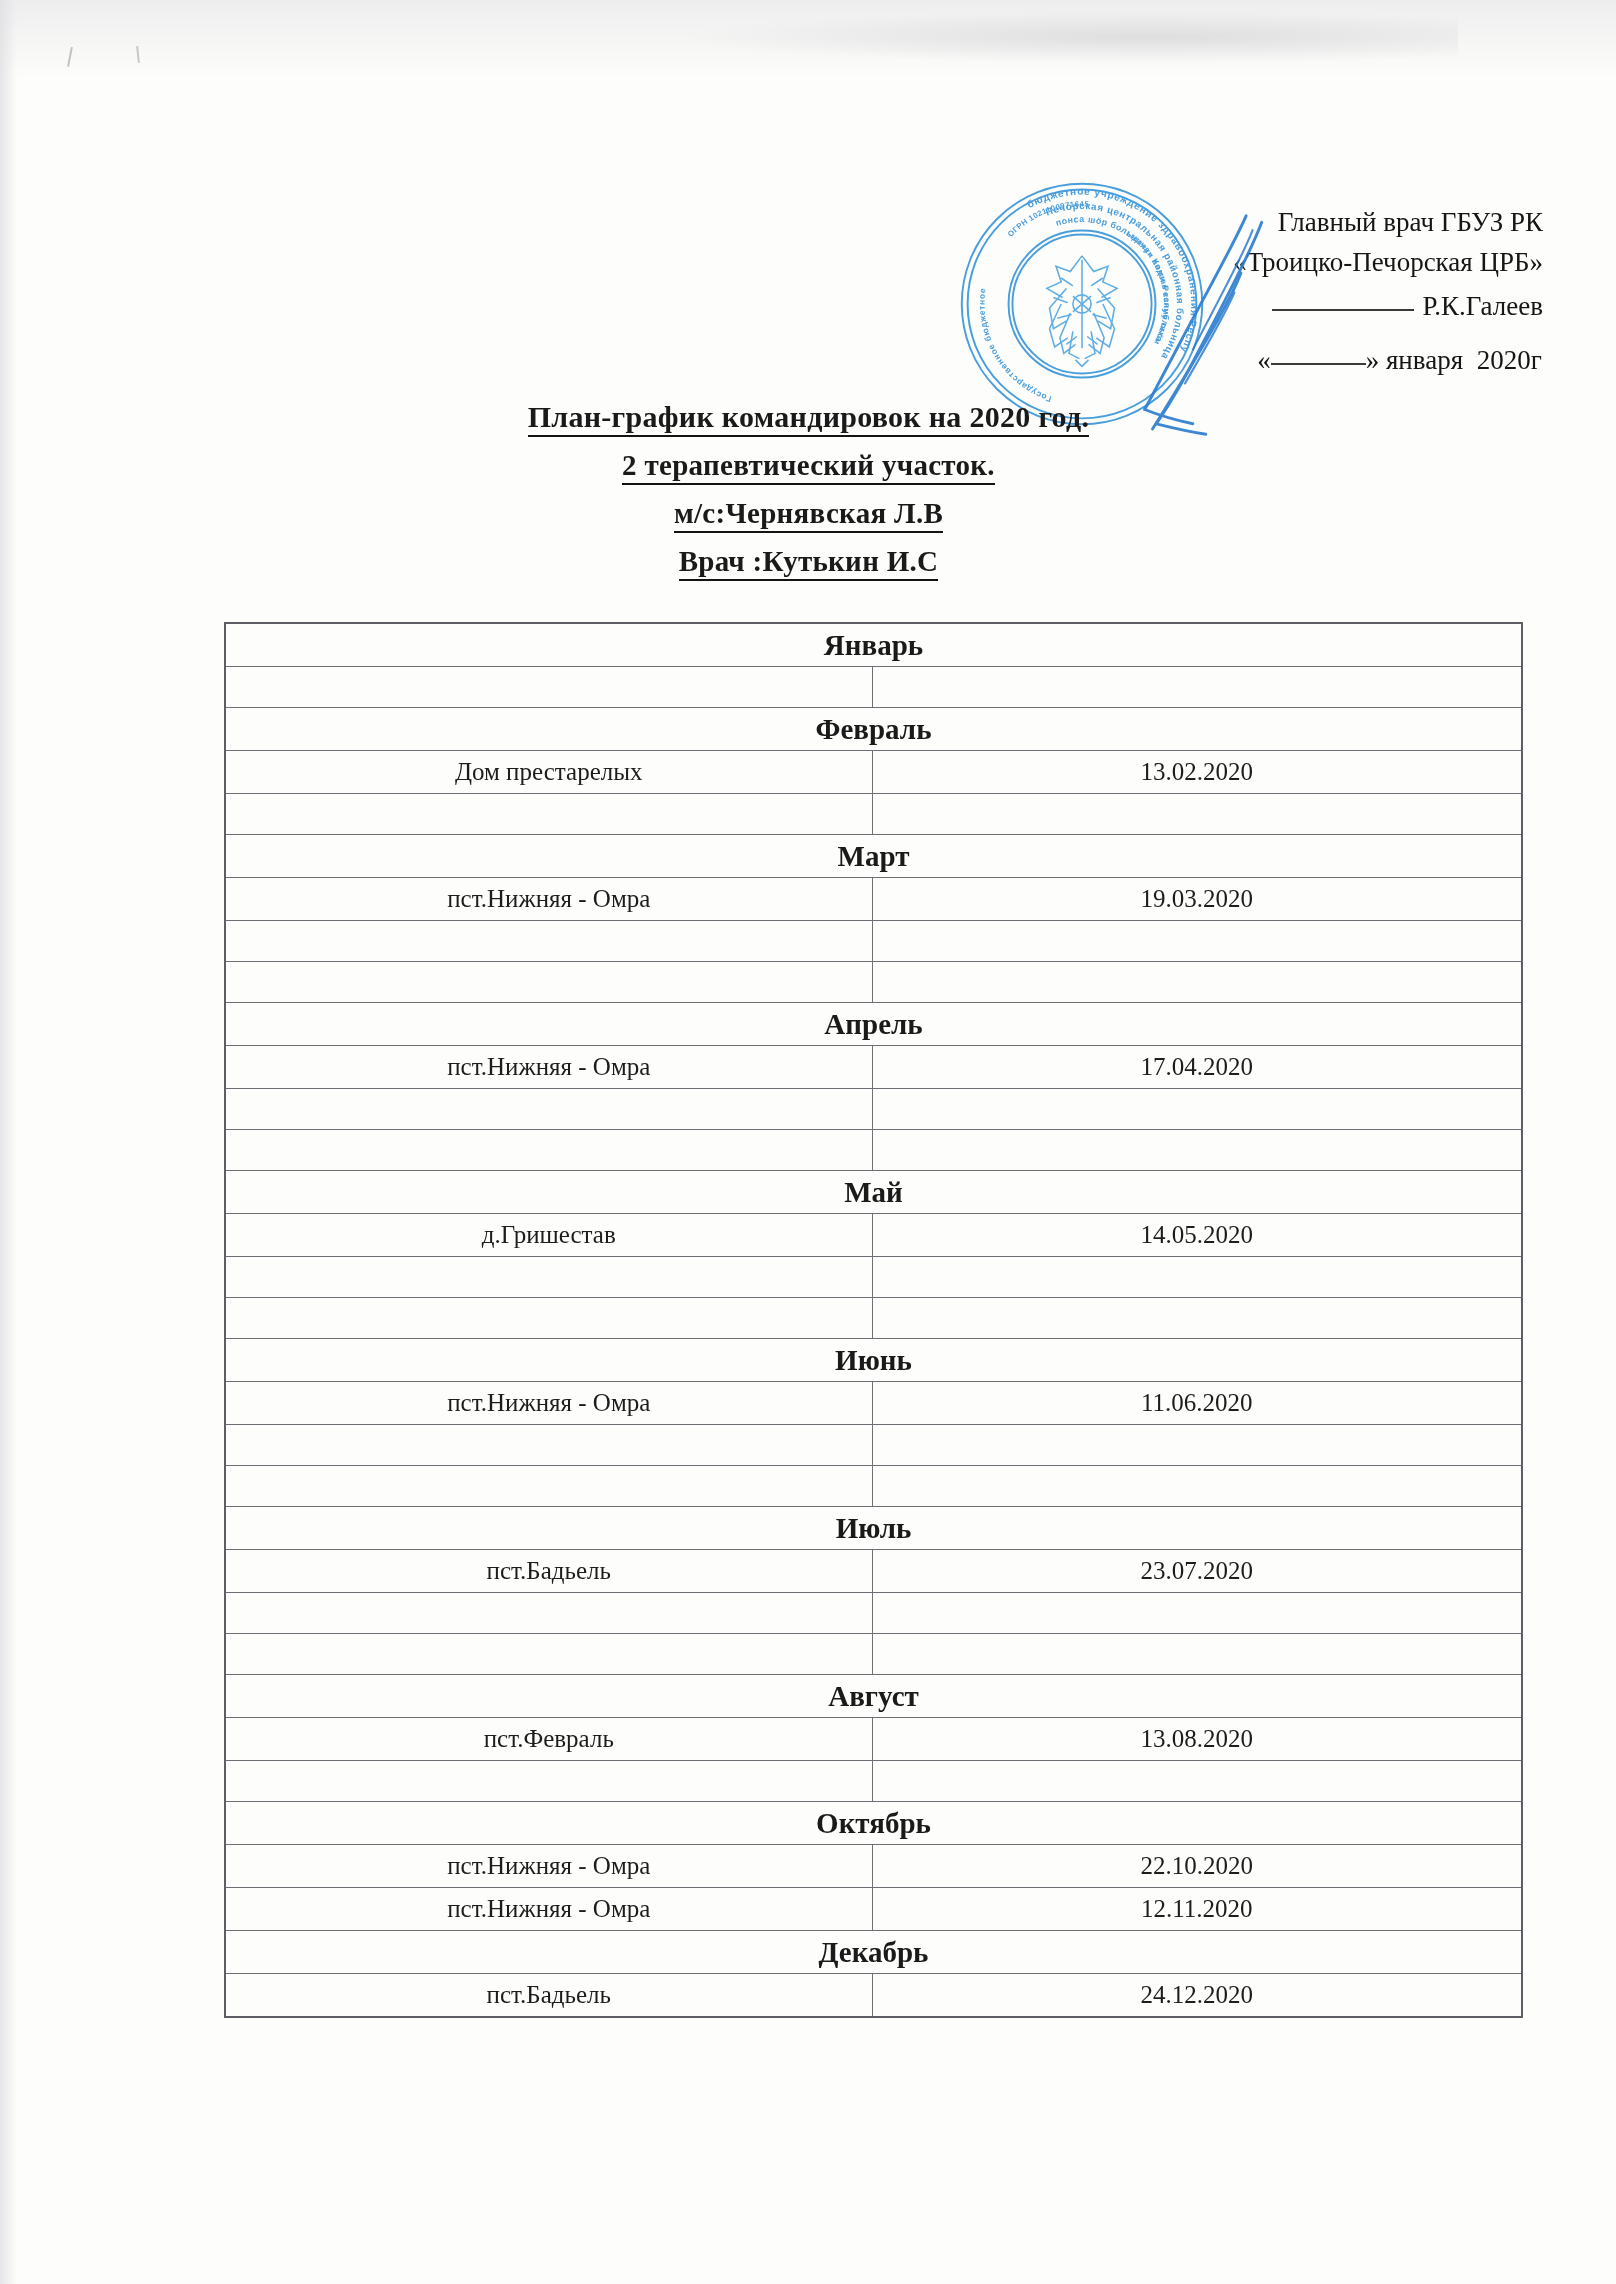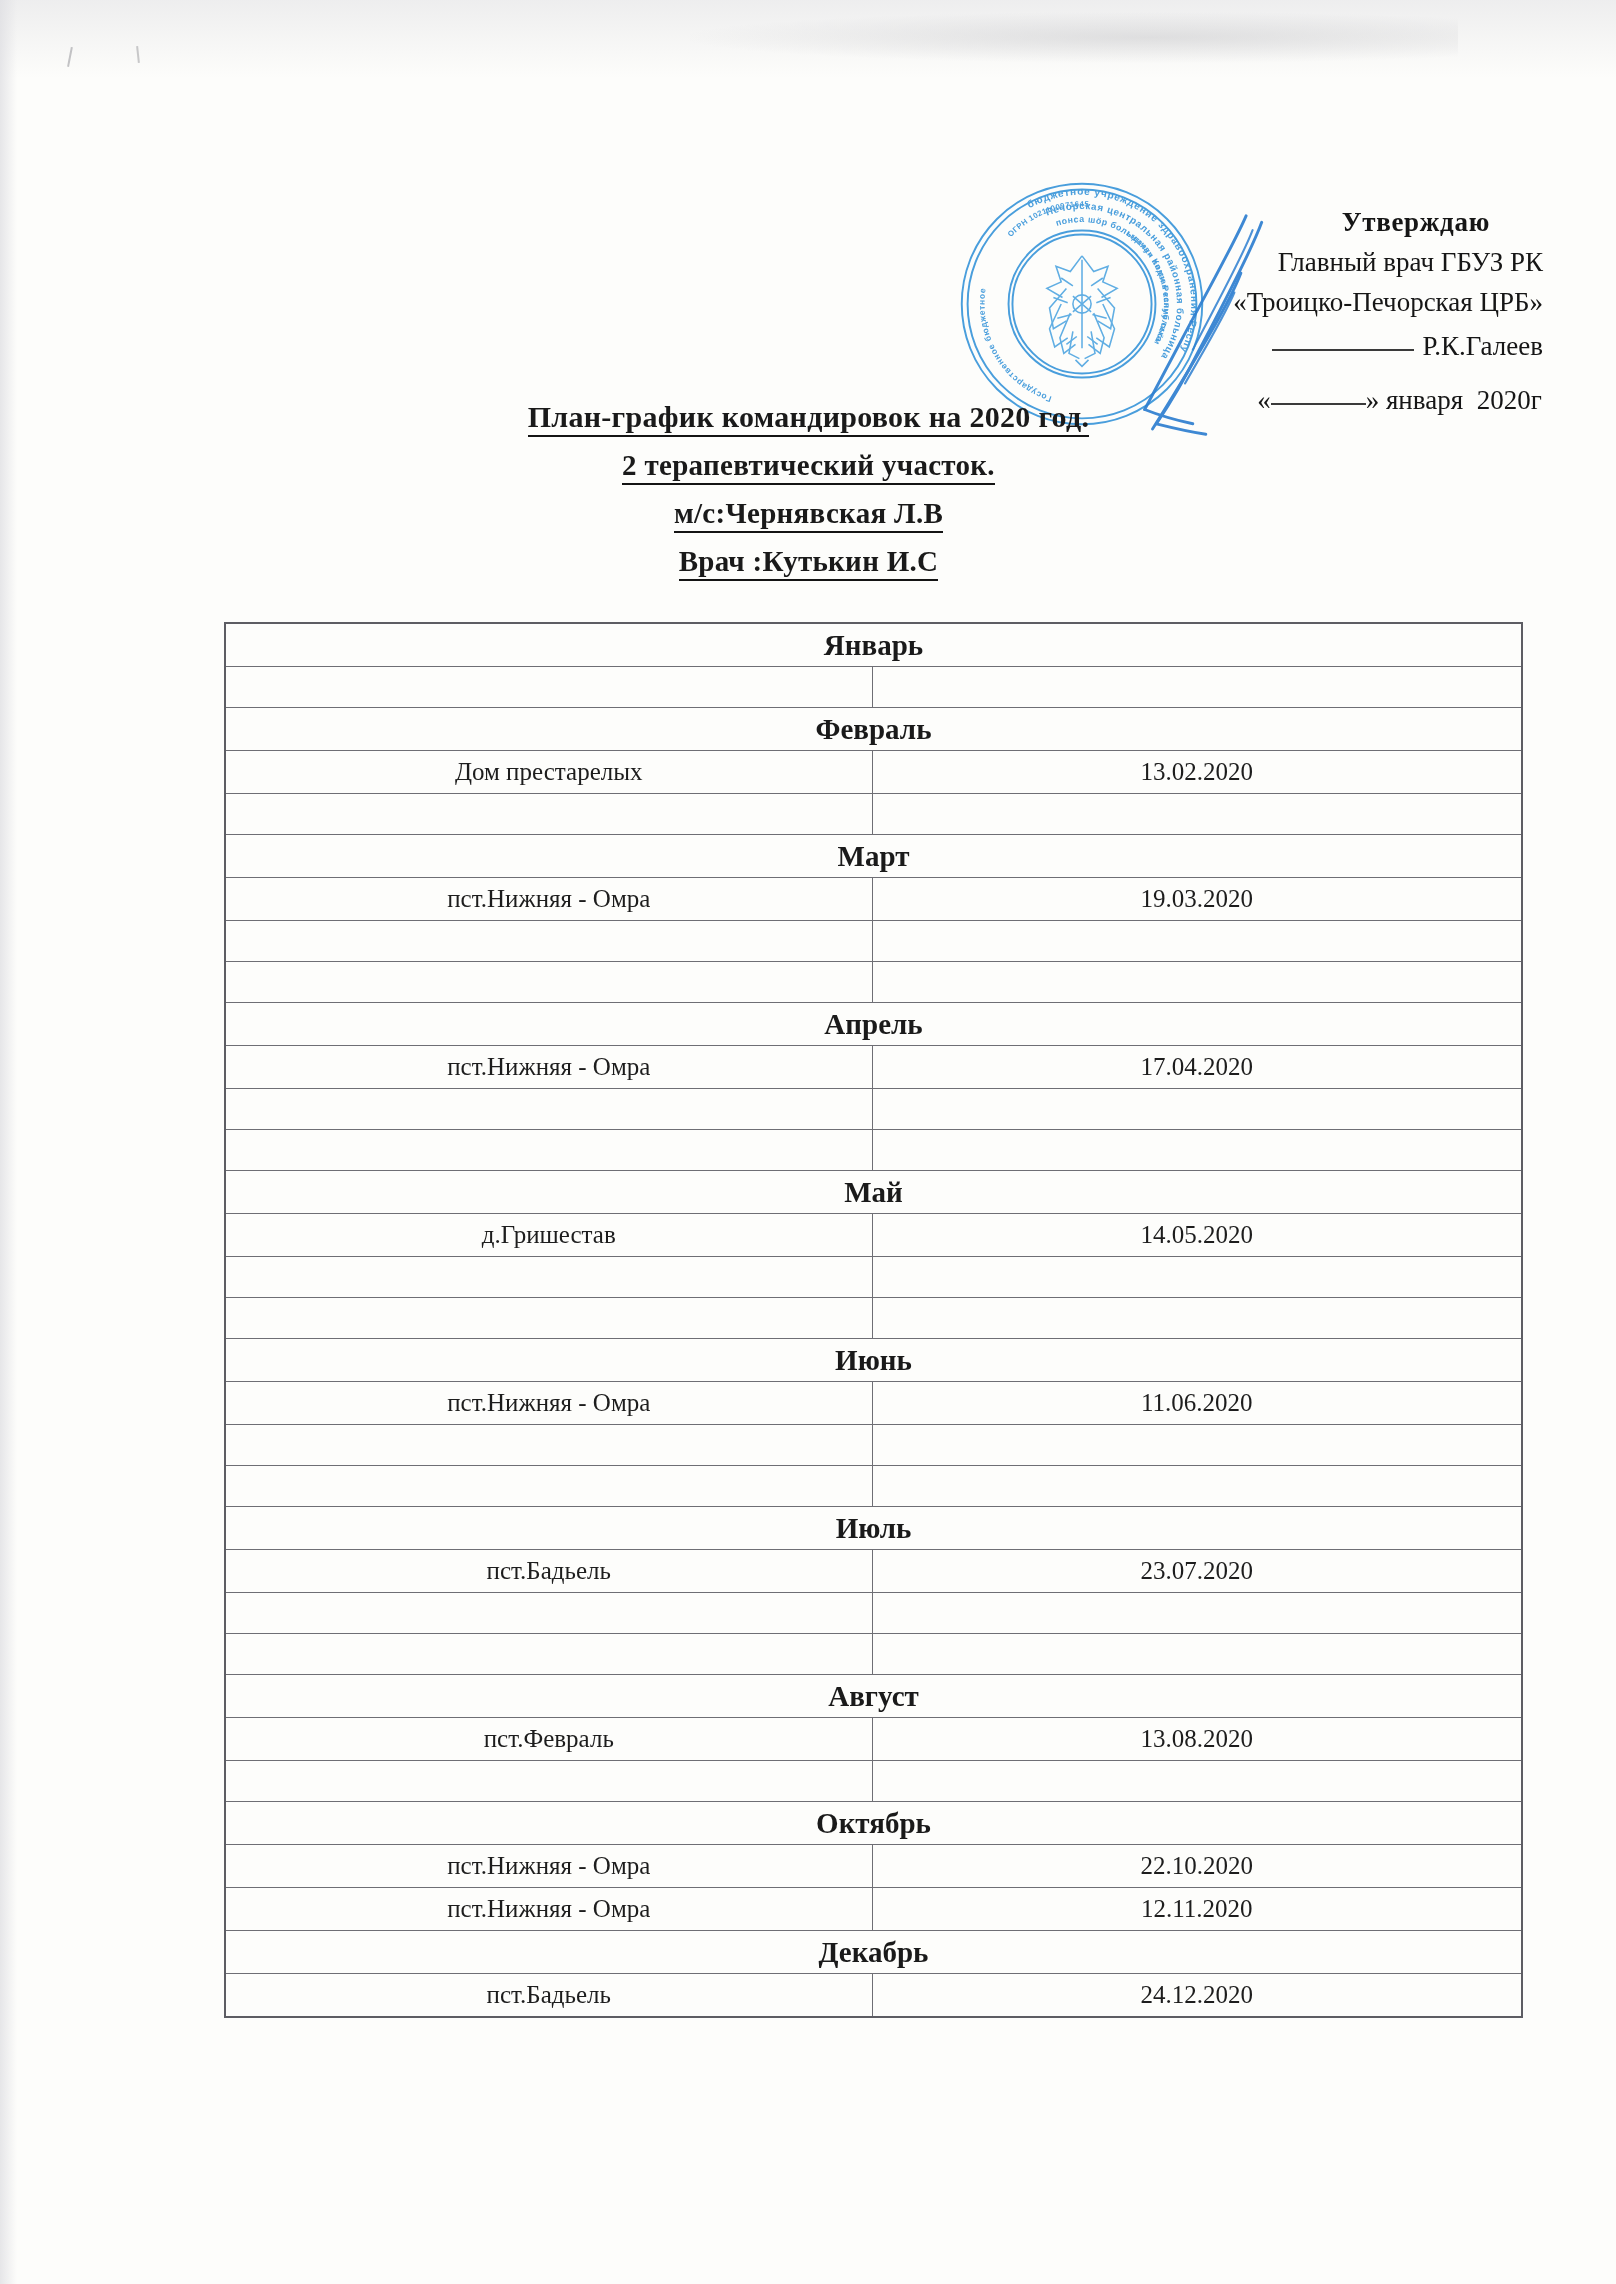--- a/index.html
+++ b/index.html
@@ -265,21 +265,20 @@
       <path d="M58 330 C78 338 104 346 132 352"></path>
       <path d="M76 352 C100 358 126 364 152 368"></path>
     </g>
     <g fill="none" stroke="#2e7fd0" stroke-width="3.2" stroke-linecap="round" opacity="0.85">
       <path d="M224 54 C208 96 166 172 132 238"></path>
       <path d="M196 150 C180 188 146 244 120 290"></path>
     </g>
   </svg>
 
   <div class="approval">
-    <span class="approve-word">Утверждаю</span>
     <span class="approve-line">Главный врач ГБУЗ РК</span>
     <span class="approve-line">«Троицко-Печорская ЦРБ»</span>
     <span class="sig-row"><span class="sig-blank"></span><span>Р.К.Галеев</span></span>
     <span class="date-row"><span>«</span><span class="date-blank"></span><span>»</span>&nbsp;<span>января</span>&nbsp;&nbsp;<span>2020г</span></span>
   </div>
 
   <div class="title-block">
     <div class="title-line t1"><span>План-график командировок на 2020 год.</span></div>
     <div class="title-line t2"><span>2 терапевтический участок.</span></div>
     <div class="title-line t4"><span>м/с:Чернявская Л.В</span></div>

